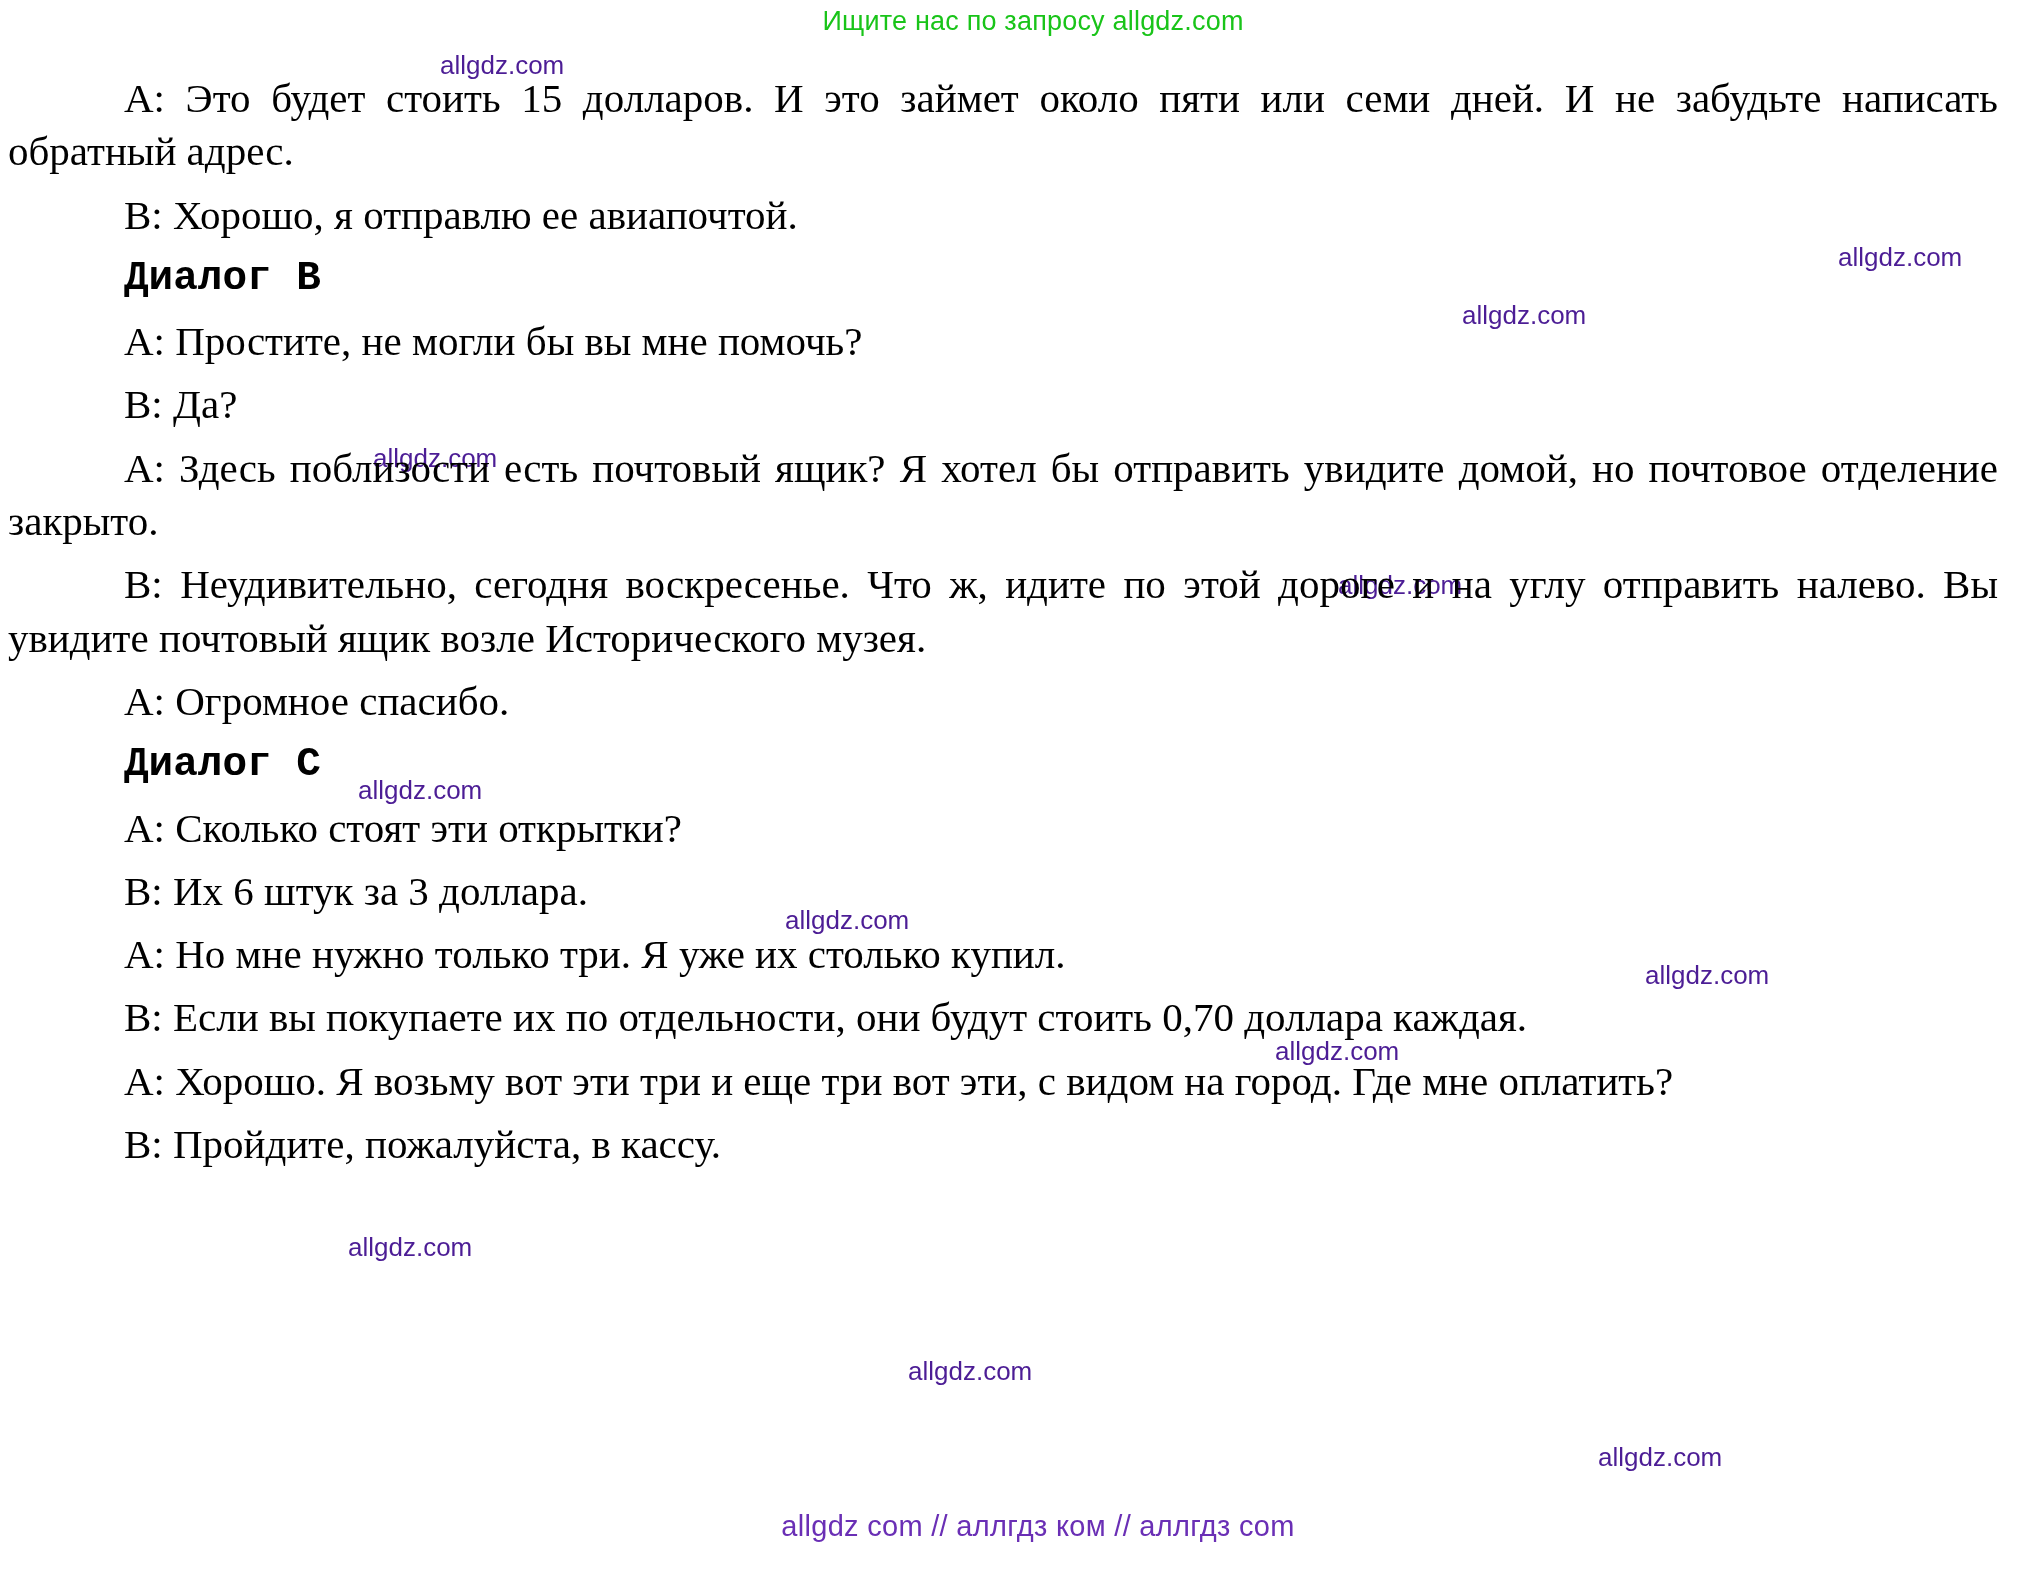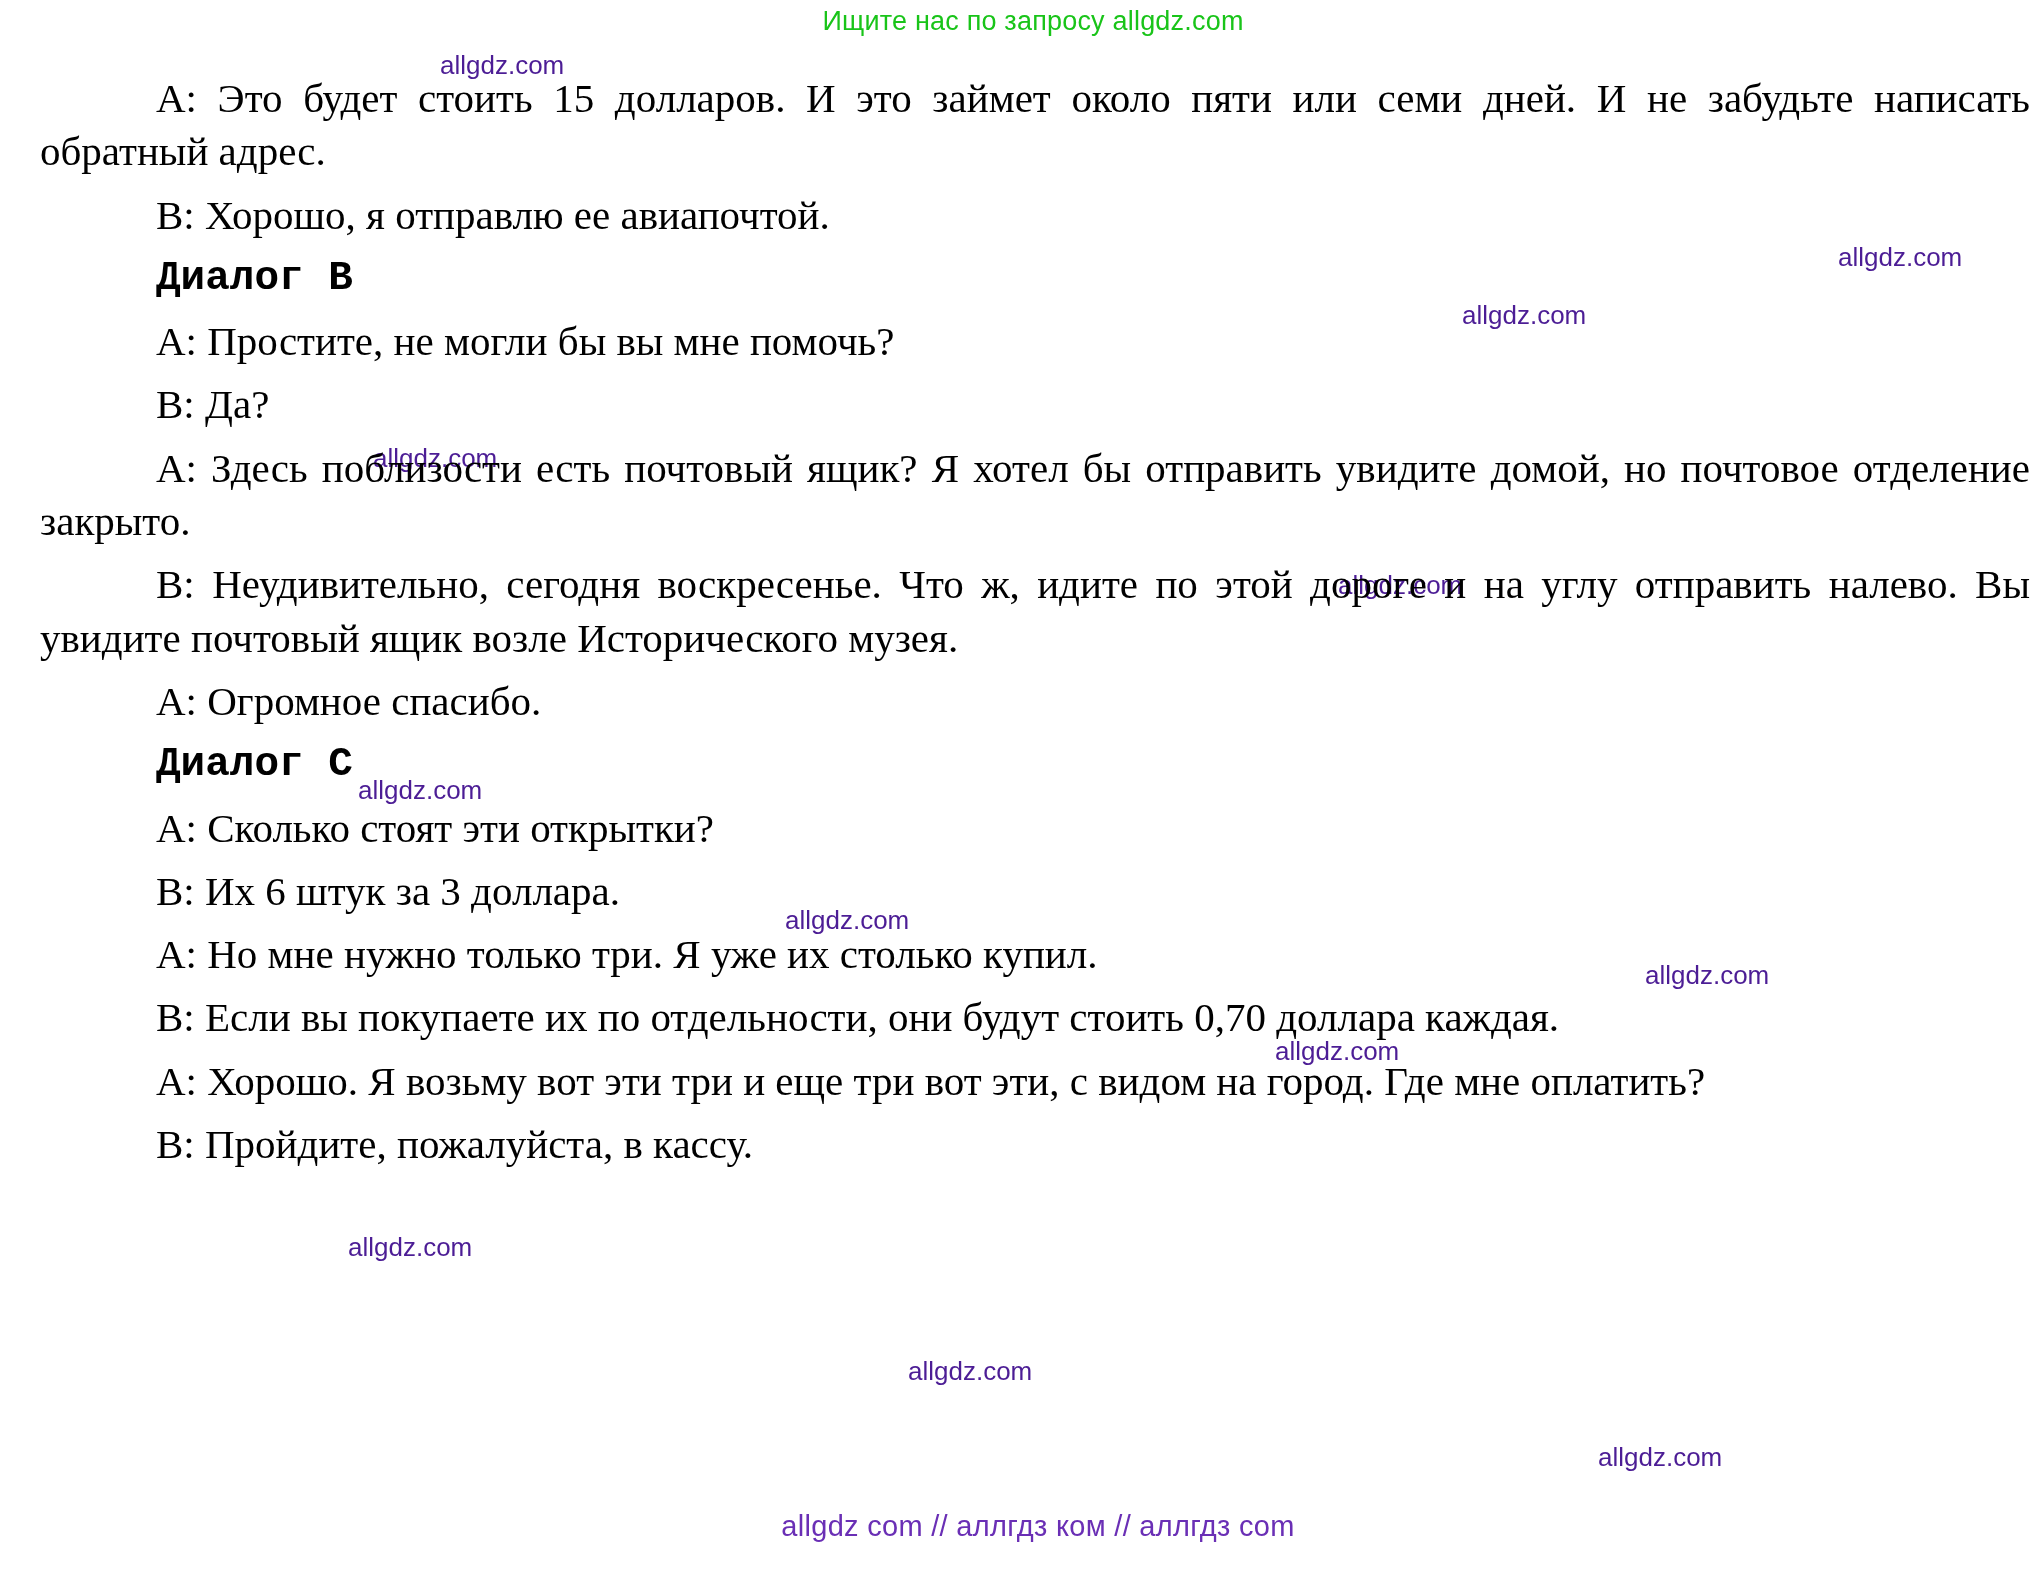--- a/index.html
+++ b/index.html
@@ -26,21 +26,21 @@
     font-family: "Liberation Sans", sans-serif;
     font-size: 27px;
     color: #19c419;
     letter-spacing: 0.2px;
   }
 
   
   .doc {
     position: absolute;
     top: 72px;
-    left: 40px;
+    left: 8px;
     width: 1990px;
     font-size: 41px;
     line-height: 1.30;
   }
 
   .para {
     margin: 0 0 10px 0;
     text-align: justify;
     text-justify: inter-word;
     text-indent: 116px;

